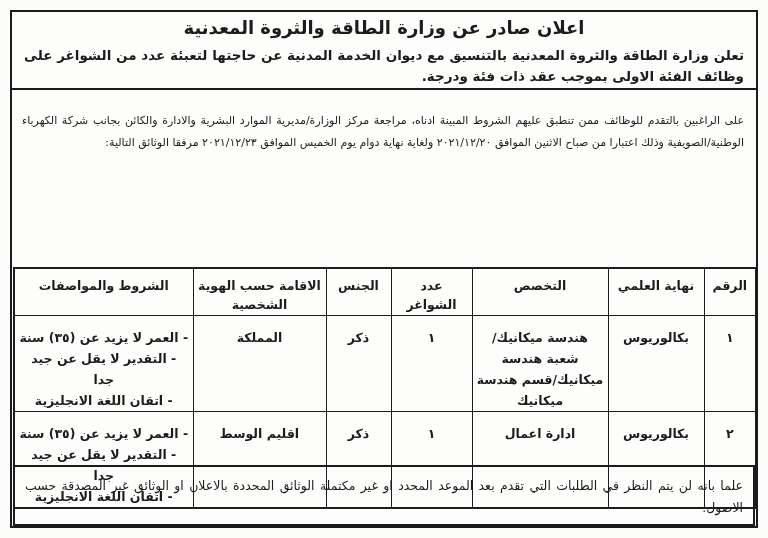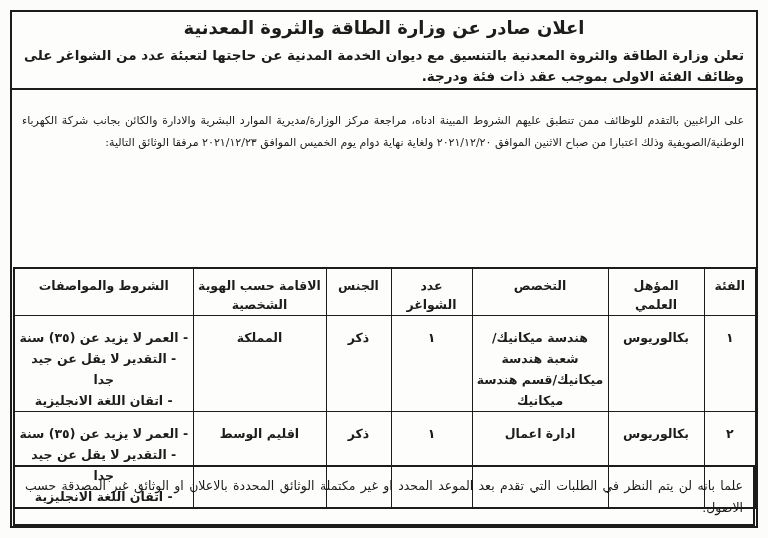--- a/index.html
+++ b/index.html
@@ -118,22 +118,22 @@
         <col style="width:52px">
         <col style="width:96px">
         <col style="width:136px">
         <col style="width:81px">
         <col style="width:65px">
         <col style="width:133px">
         <col style="width:179px">
       </colgroup>
       <thead>
         <tr>
-          <th>الفئة</th>
-          <th>المؤهل العلمي</th>
+          <th>الرقم</th>
+          <th>نهاية العلمي</th>
           <th>التخصص</th>
           <th>عدد الشواغر</th>
           <th>الجنس</th>
           <th>الاقامة حسب الهوية الشخصية</th>
           <th>الشروط والمواصفات</th>
         </tr>
       </thead>
       <tbody>
         <tr class="row-1">
           <td>١</td>

